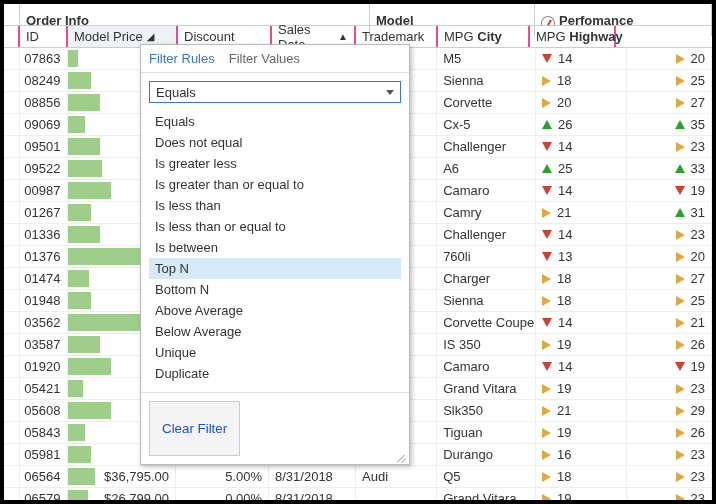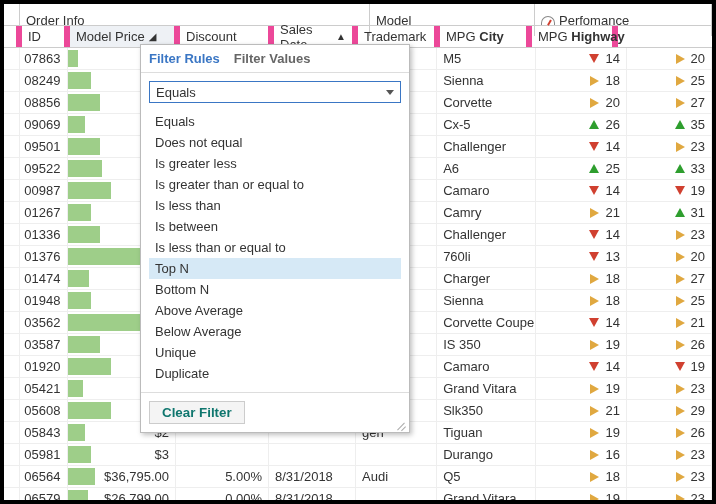--- a/index.html
+++ b/index.html
@@ -1,54 +1,54 @@
 <!DOCTYPE html>
 <html><head>
 <meta charset="utf-8">
 <style>
   * { box-sizing: border-box; margin: 0; padding: 0; font-family: "Segoe UI", Tahoma, sans-serif; }
   body { width: 716px; height: 504px; background: #fff; position: relative; overflow: hidden; font-size: 13px; color: #333; }
   .wrap { border: 4px solid #000; width: 716px; height: 504px; position: relative; background: #fff; }
   .grid { position: absolute; inset: 0; overflow: hidden; }
   .band { display: flex; border-bottom: 1px solid #ccc; height: 22px; }
-  .band-cell { border-right: 1px solid #ccc; display: flex; align-items: center; padding: 16px 6px; }
+  .band-cell { border-right: 1px solid #ccc; display: flex; align-items: center; padding: 16px 6px; font-weight: bold; }
   .header { display: flex; border-bottom: 1px solid #ccc; height: 22px; }
-  .header div { border-right: 6px solid #ec4899; display: flex; align-items: center; padding: 0 6px; position: relative; font-weight: 400; }
+  .header div { border-right: 2px solid #ec4899; display: flex; align-items: center; padding: 0 6px; position: relative; font-weight: 400; }
   .header .filter-ind { font-size: 10px; margin-left: 4px; }
   .header .sort-ind { font-size: 10px; margin-left: 4px; }
   .rows { position: absolute; top: 44px; left: 0; right: 0; }
   .row { display: flex; height: 22px; border-bottom: 1px solid #eee; }
   .cell { border-right: 1px solid #eee; display: flex; align-items: center; padding: 0 6px; overflow: hidden; white-space: nowrap; }
   .c-id { width: 64px; justify-content: flex-end; }
   .c-price { width: 110px; position: relative; justify-content: flex-end; padding: 0; }
   .c-price .bar { position: absolute; left: 0; top: 2px; bottom: 2px; background: #9ece89; }
   .c-price .val { position: relative; padding-right: 6px; }
   .c-disc { width: 94px; justify-content: flex-end; }
   .c-date { width: 88px; }
   .c-tmk { width: 82px; }
   .c-name { width: 100px; }
-  .c-mc { width: 92px; justify-content: flex-end; }
+  .c-mc { width: 92px; }
   .c-mh { width: 86px; justify-content: flex-end; }
   .arrow { display: inline-block; width: 0; height: 0; margin-right: 6px; }
   .a-up { border-left: 5px solid transparent; border-right: 5px solid transparent; border-bottom: 9px solid #2e9e2e; }
   .a-dn { border-left: 5px solid transparent; border-right: 5px solid transparent; border-top: 9px solid #d04030; }
   .a-rt { border-top: 5px solid transparent; border-bottom: 5px solid transparent; border-left: 9px solid #e0a840; }
   .gauge { width: 14px; height: 9px; border: 1.5px solid #888; border-bottom: none; border-radius: 14px 14px 0 0; margin-right: 4px; position: relative; }
   .gauge::after { content: ""; position: absolute; width: 1.5px; height: 6px; background: #d04030; left: 5px; top: 2px; transform: rotate(30deg); transform-origin: bottom; }
   .popup { position: absolute; left: 136px; top: 40px; width: 270px; background: #fff; border: 1px solid #bbb; box-shadow: 2px 2px 5px rgba(0,0,0,0.25); }
-  .tabs { display: flex; border-bottom: 1px solid #ddd; height: 28px; align-items: center; padding: 0 8px; gap: 14px; font-weight: bold; }
+  .tabs { display: flex; border-bottom: 1px solid #ddd; height: 28px; align-items: center; padding: 0 8px; gap: 14px; }
   .tab { color: #666; cursor: pointer; }
   .tab.active { color: #3a76c4; }
   .rule-sel { margin: 8px; height: 22px; border: 1px solid #3a76c4; display: flex; align-items: center; justify-content: space-between; padding: 0 6px; }
   .rule-sel .caret { border-left: 4px solid transparent; border-right: 4px solid transparent; border-top: 5px solid #555; }
   .options { margin: 0 8px 8px 8px; }
   .opt { height: 21px; display: flex; align-items: center; padding: 0 6px; cursor: pointer; }
   .opt.hov { background: #d6e9f6; }
   .footer { border-top: 1px solid #ddd; padding: 8px; display: flex; gap: 8px; align-items: center; }
-  .btn { border: 1px solid #ccc; background: #f4f4f4; color: #0f766e; padding: 3px 12px; font-weight: bold; }
+  .btn { border: 1px solid #ccc; background: #f4f4f4; color: #1d4ed8; padding: 19px 12px; }
   .resizer { position: absolute; right: 3px; bottom: 3px; width: 10px; height: 10px; }
   .resizer::before, .resizer::after { content: ""; position: absolute; background: #aaa; height: 1px; }
   .resizer::before { width: 10px; right: 0; bottom: 2px; transform: rotate(-45deg); }
   .resizer::after { width: 6px; right: 0; bottom: 2px; transform: rotate(-45deg); transform-origin: right bottom; }
   .bold { font-weight: 600; }
 </style>
 </head>
 <body>
 <div class="wrap">
 <div class="grid">
@@ -391,22 +391,22 @@
   <div class="rule-sel">
     <span>Equals</span>
     <span class="caret"></span>
   </div>
   <div class="options" id="opts">
         <div class="opt">Equals</div>
         <div class="opt">Does not equal</div>
         <div class="opt">Is greater less</div>
         <div class="opt">Is greater than or equal to</div>
         <div class="opt">Is less than</div>
+        <div class="opt">Is less than or equal to</div>
         <div class="opt">Is between</div>
-        <div class="opt">Is less than or equal to</div>
         <div class="opt hov">Top N</div>
         <div class="opt">Bottom N</div>
         <div class="opt">Above Average</div>
         <div class="opt">Below Average</div>
         <div class="opt">Unique</div>
         <div class="opt">Duplicate</div>
       </div>
   <div class="footer">
     <button class="btn">Clear Filter</button>
   </div>

